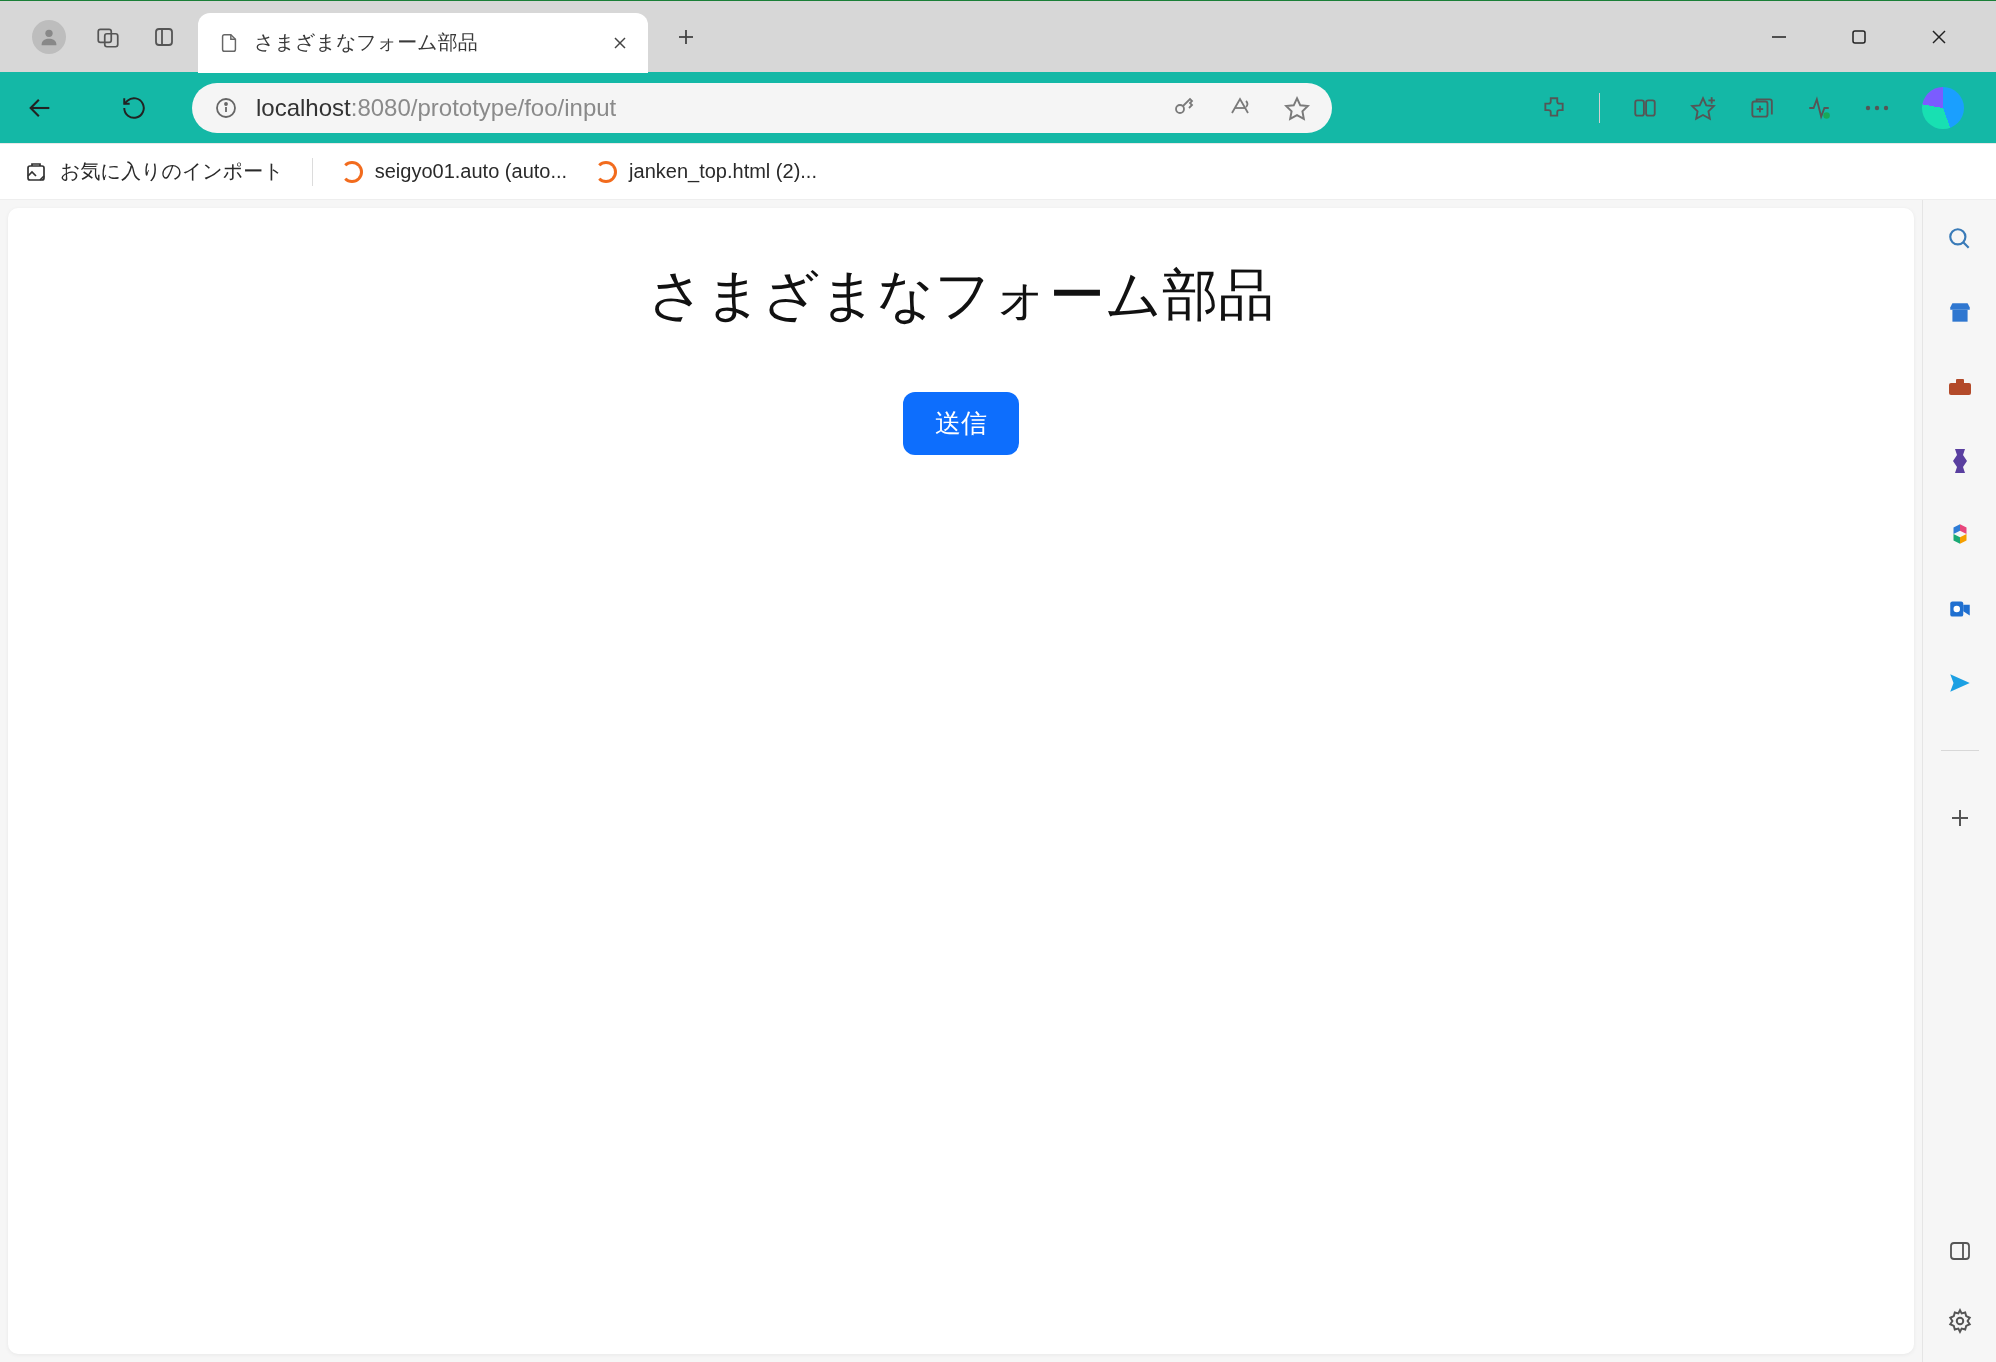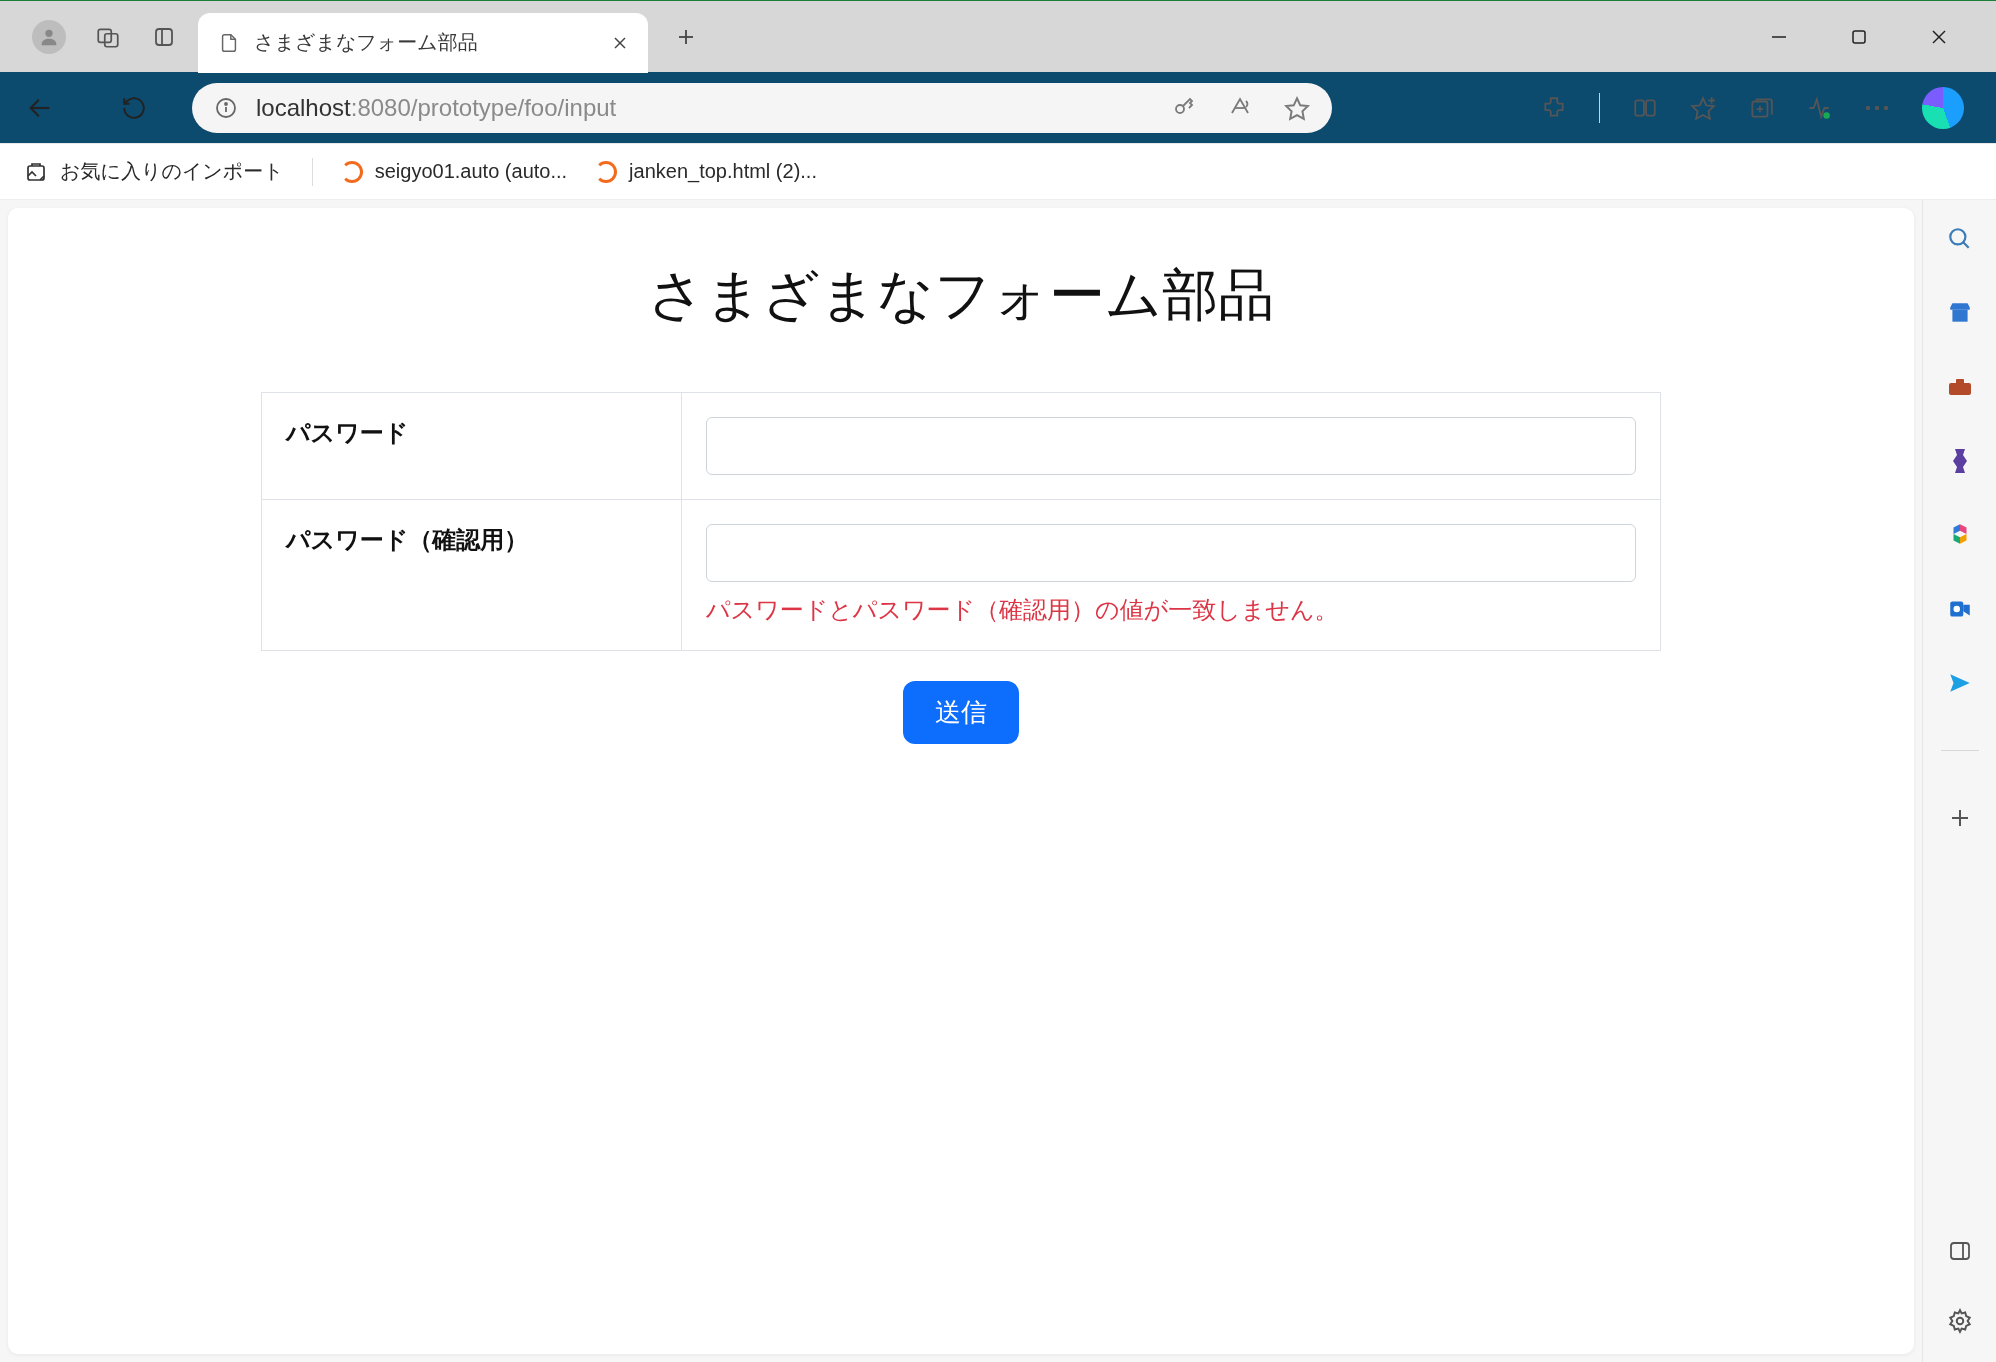--- a/index.html
+++ b/index.html
@@ -40,21 +40,21 @@
       margin-left: 20px;
     }
     .tab-title { flex: 1; font-size: 20px; color: #3a3a3a; white-space: nowrap; overflow: hidden; text-overflow: ellipsis; }
     .tab-close { width: 20px; height: 20px; display: flex; align-items: center; justify-content: center; color: #555; }
     .tab-new { margin-left: 24px; width: 28px; height: 28px; display: flex; align-items: center; justify-content: center; color: #555; }
     .window-controls { margin-left: auto; display: flex; gap: 54px; padding-right: 36px; }
     .wc { width: 26px; height: 26px; display: flex; align-items: center; justify-content: center; color: #222; }
 
     .toolbar {
       height: 72px;
-      background: #0c4a6e;
+      background: #14b8a6;
       display: flex;
       align-items: center;
       padding: 0 20px;
       gap: 26px;
       border-bottom: 1px solid #e8e8e8;
     }
     .nav-btn { width: 40px; height: 40px; display: flex; align-items: center; justify-content: center; color: #222; }
     .addr-wrap {
       flex: 0 0 1140px;
       height: 50px;
@@ -352,37 +352,20 @@
     <span class="bm-spinner"></span>
     <span>janken_top.html (2)...</span>
   </div>
 </div>
 
 <div class="content-area">
   <div class="page-viewport">
     <div class="page">
       <h1 class="page-title">さまざまなフォーム部品</h1>
 
-      <table class="form-table">
-        <tbody>
-            <tr>
-          <th>パスワード</th>
-          <td>
-            <input type="password" class="form-input" value="" style="">
-          </td>
-        </tr>
-        <tr>
-          <th>パスワード（確認用）</th>
-          <td>
-            <input type="password" class="form-input" value="" style="">
-            <div class="error-msg">パスワードとパスワード（確認用）の値が一致しません。</div>
-          </td>
-        </tr>
-      </tbody>
-        </table>
 
       <div class="submit-wrap">
         <button class="submit-btn">送信</button>
       </div>
     </div>
   </div>
 
   <div class="sidebar">
     <span class="sb-ic">
       <svg width="26" height="26" viewBox="0 0 24 24" fill="none" stroke="#3a7bb8" stroke-width="2">

